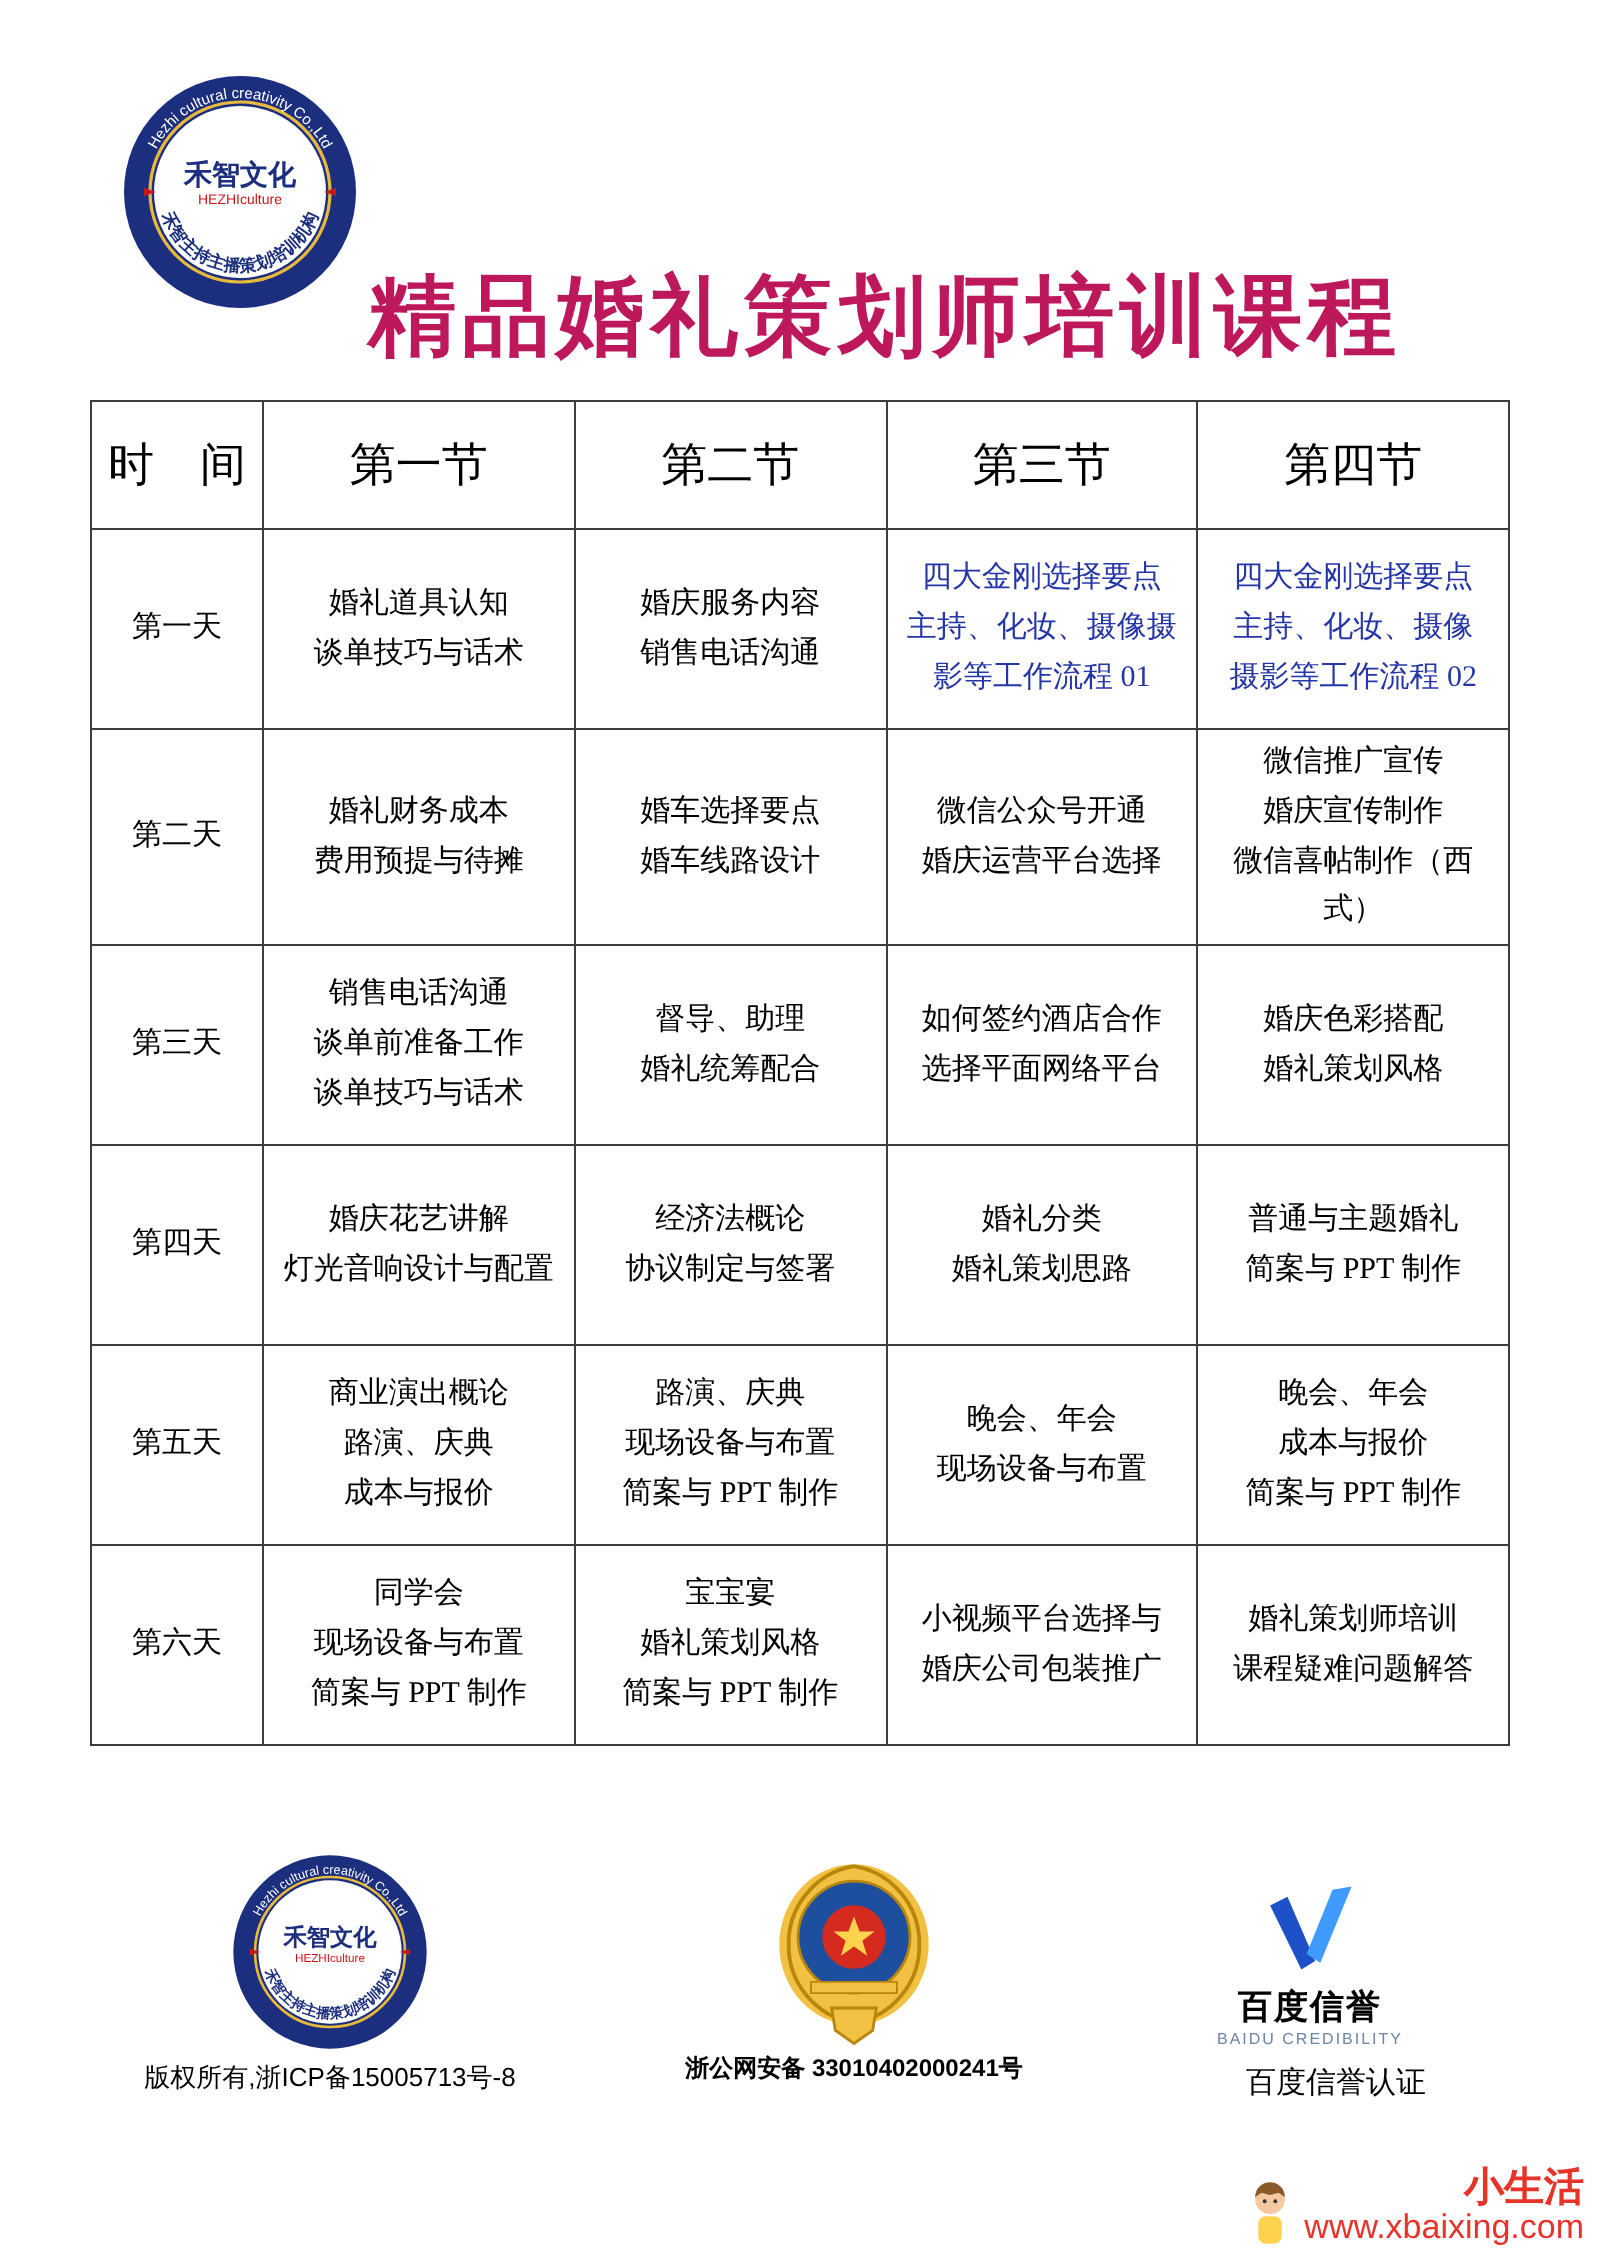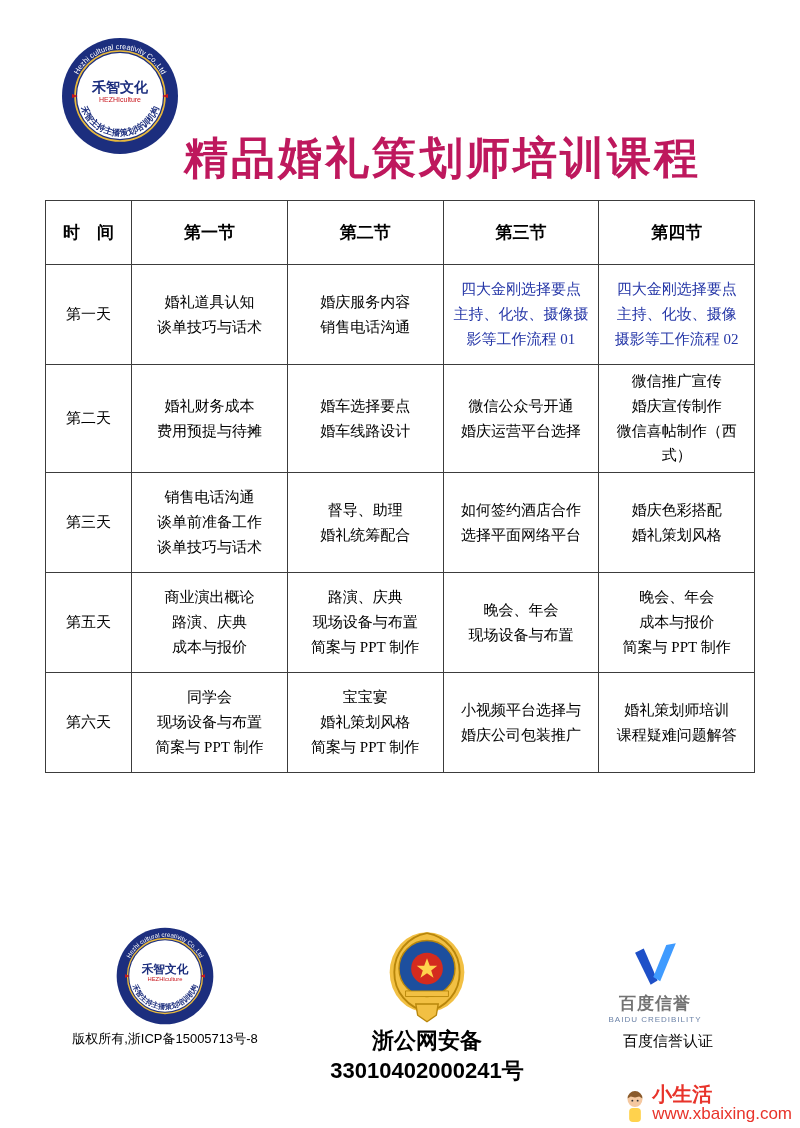--- a/index.html
+++ b/index.html
@@ -28,62 +28,62 @@
   .course-table {
     position:absolute; left:45px; top:200px; width:710px;
     border-collapse:collapse; table-layout:fixed;
   }
   .course-table th, .course-table td {
     border:1px solid #3c3c3c;
     text-align:center; vertical-align:middle;
     padding:4px 6px;
   }
   .course-table th {
-    height:64px; font-size:17px; font-weight:bold;
+    height:64px; font-size:23px; font-weight:normal;
     font-family:"Liberation Serif", serif;
   }
   .col-day { width:86px; }
   .course-table tbody td { height:100px; font-size:15px; line-height:1.65; white-space:pre-line; }
   .day-cell { font-size:16px; white-space:normal; }
 
   
   .footer-logo {
     position:absolute; left:115px; top:926px; width:100px; height:100px;
   }
   .caption-left {
     position:absolute; left:35px; top:1030px; width:260px; text-align:center;
     font-family:"Liberation Sans", sans-serif; font-size:13px;
   }
   .police-badge {
     position:absolute; left:385px; top:928px; width:84px; height:96px;
   }
   .caption-center {
     position:absolute; left:285px; top:1026px; width:284px; text-align:center;
-    font-family:"Liberation Sans", sans-serif; font-size:22px; font-weight:bold;
+    font-family:"Liberation Sans", sans-serif; font-size:12px; font-weight:bold;
   }
   .baidu-block {
     position:absolute; left:597px; top:938px; width:116px; text-align:center;
     font-family:"Liberation Sans", sans-serif;
   }
   .baidu-icon { width:52px; height:52px; display:block; margin:0 auto 2px auto; }
-  .baidu-cn { font-size:17px; font-weight:bold; color:#737373; letter-spacing:1px; }
+  .baidu-cn { font-size:17px; font-weight:bold; color:#000000; letter-spacing:1px; }
   .baidu-en { font-size:8px; color:#6c83a8; letter-spacing:1px; }
   .caption-right {
     position:absolute; left:597px; top:1032px; width:116px; text-align:right;
     font-family:"Liberation Sans", sans-serif; font-size:15px;
   }
 
   
   .watermark {
     position:absolute; right:8px; bottom:4px;
     display:flex; align-items:flex-end; gap:4px;
     font-family:"Liberation Sans", sans-serif;
   }
   .wm-icon { width:26px; height:34px; }
-  .wm-texts { text-align:left; }
+  .wm-texts { text-align:right; }
   .wm-name { font-size:20px; font-weight:bold; line-height:1.05; }
   .wm-url { font-size:17px; line-height:1.1; }
 
   .logo-svg { width:100%; height:100%; display:block; }
 </style>
 </head>
 <body>
 
 <div class="header-logo">
   <svg class="logo-svg" viewBox="0 0 120 120">
@@ -158,20 +158,31 @@
 谈单前准备工作
 谈单技巧与话术</td>
       <td>督导、助理
 婚礼统筹配合</td>
       <td>如何签约酒店合作
 选择平面网络平台</td>
       <td>婚庆色彩搭配
 婚礼策划风格</td>
     </tr>
     <tr>
+      <td class="day-cell">第四天</td>
+      <td>婚庆花艺讲解
+灯光音响设计与配置</td>
+      <td>经济法概论
+协议制定与签署</td>
+      <td>婚礼分类
+婚礼策划思路</td>
+      <td>普通与主题婚礼
+简案与 PPT 制作</td>
+    </tr>
+    <tr>
       <td class="day-cell">第五天</td>
       <td>商业演出概论
 路演、庆典
 成本与报价</td>
       <td>路演、庆典
 现场设备与布置
 简案与 PPT 制作</td>
       <td>晚会、年会
 现场设备与布置</td>
       <td>晚会、年会

